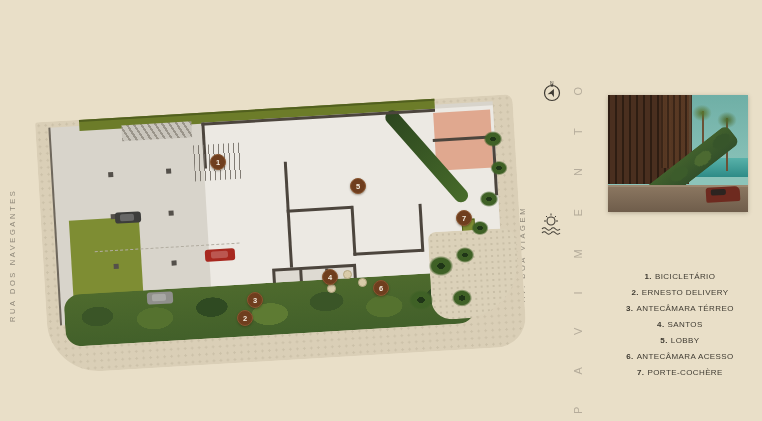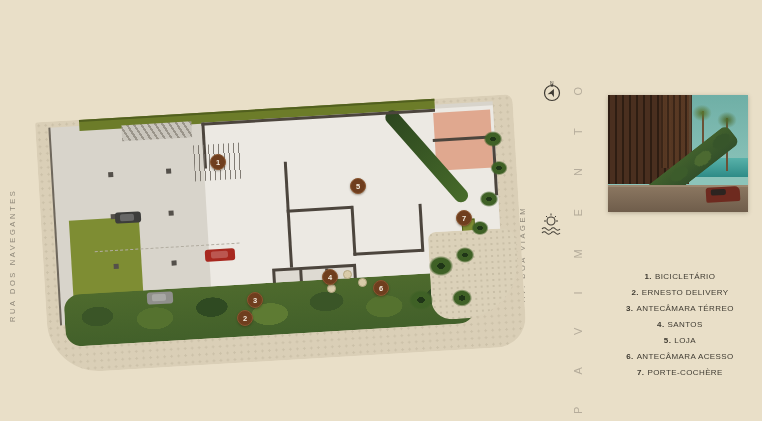--- a/index.html
+++ b/index.html
@@ -156,21 +156,21 @@
     <div class="hedge"></div>
     <div class="road"></div>
     <div class="car"></div>
   </div>
 
   <ul class="legend">
       <li><span class="num">1.</span><span>BICICLETÁRIO</span></li>
       <li><span class="num">2.</span><span>ERNESTO DELIVERY</span></li>
       <li><span class="num">3.</span><span>ANTECÂMARA TÉRREO</span></li>
       <li><span class="num">4.</span><span>SANTOS</span></li>
-      <li><span class="num">5.</span><span>LOJA</span></li>
+      <li><span class="num">5.</span><span>LOBBY</span></li>
       <li><span class="num">6.</span><span>ANTECÂMARA ACESSO</span></li>
       <li><span class="num">7.</span><span>PORTE-COCHÈRE</span></li>
     </ul>
 
   <div class="plan-group">
     <div class="plan-rot">
       <div class="sidewalk"></div>
       <div class="lot"></div>
       <div class="lot-wall"></div>
       <div class="greenstrip"></div>

